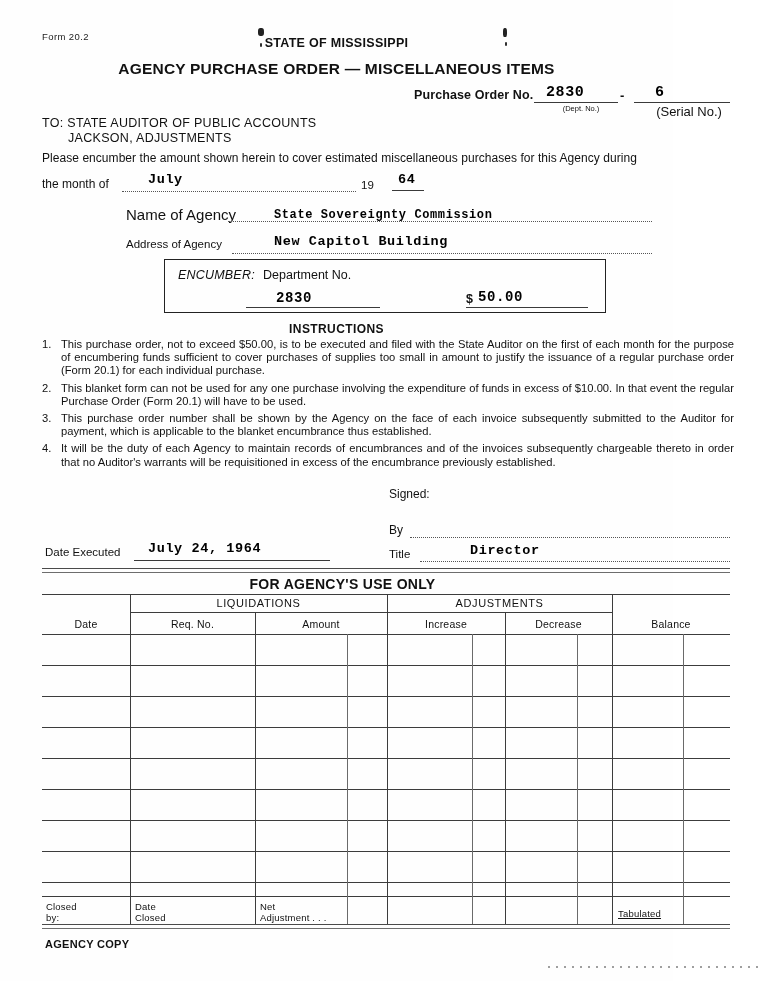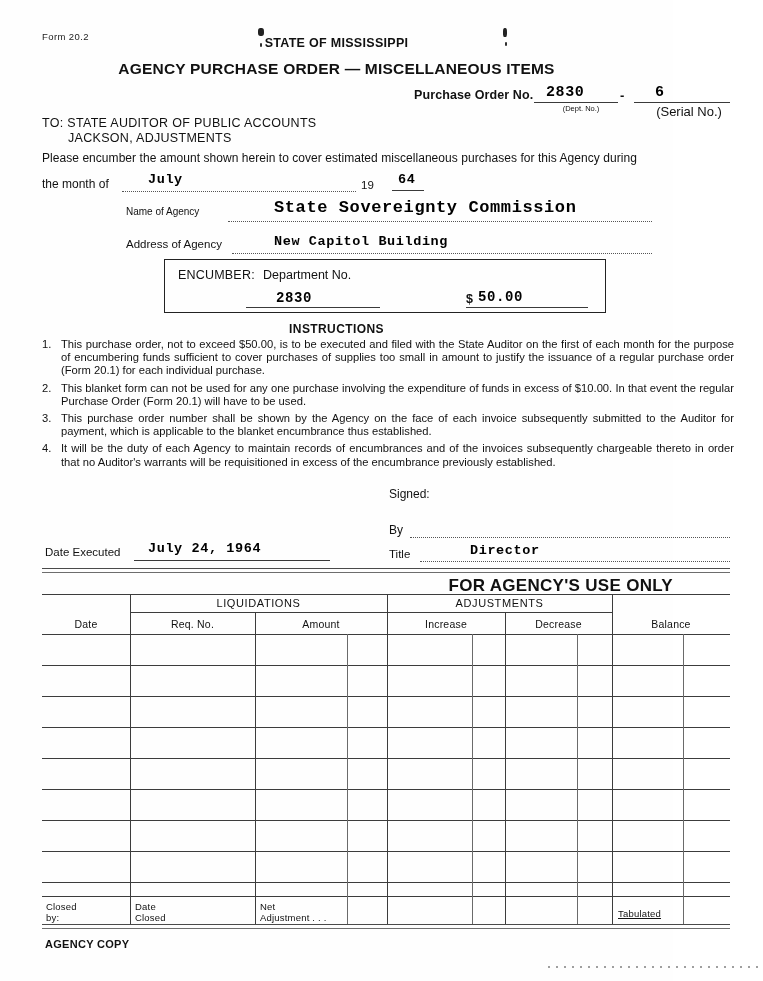--- a/index.html
+++ b/index.html
@@ -40,49 +40,49 @@
   #lbl-serial{left:648px;top:104px;font-size:13px;width:82px;text-align:center;}
 
   #to-block{left:42px;top:116px;font-size:12.5px;line-height:15px;letter-spacing:.3px;}
 
   #encumber-para{left:42px;top:151px;width:680px;font-size:12px;letter-spacing:.05px;}
   #month-row{left:42px;top:177px;font-size:12px;}
   #month-val{left:148px;top:172px;font-size:13.5px;}
   #yr-19{left:361px;top:179px;font-size:11.5px;}
   #yr-val{left:398px;top:172px;font-size:13.5px;}
 
-  #lbl-name{left:126px;top:206px;font-size:10px;}
-  #val-name{left:274px;top:198px;font-size:17px;}
+  #lbl-name{left:126px;top:206px;font-size:15px;}
+  #val-name{left:274px;top:208px;font-size:12px;}
   #lbl-addr{left:126px;top:238px;font-size:11.5px;}
   #val-addr{left:274px;top:234px;font-size:13.5px;}
 
   
   #enc-box{left:164px;top:259px;width:440px;height:52px;border:1.6px solid #222;}
-  #enc-lbl{left:178px;top:268px;font-size:12.5px;letter-spacing:.2px;}
+  #enc-lbl{left:178px;top:268px;font-size:12.5px;letter-spacing:.2px;font-style:italic;}
   #enc-dept{left:263px;top:268px;font-size:12.5px;}
   #enc-deptno{left:276px;top:290px;font-size:14px;}
   #enc-dollar{left:466px;top:292px;font-size:12.5px;font-weight:bold;}
   #enc-amt{left:478px;top:289px;font-size:14px;}
 
   
   #instr-title{left:0;right:0;top:322px;font-size:12px;letter-spacing:.4px;}
   #instr-list{left:42px;top:338px;width:692px;font-size:11.2px;line-height:13.2px;}
   .ins{position:relative;padding-left:19px;margin-bottom:4px;text-align:justify;}
   .ins .num{position:absolute;left:0;top:0;}
 
   
   #sig-signed{left:389px;top:487px;font-size:12px;}
   #sig-by{left:389px;top:523px;font-size:12px;}
   #lbl-date-exec{left:45px;top:546px;font-size:11.5px;}
   #val-date-exec{left:148px;top:541px;font-size:13.5px;}
   #lbl-title{left:389px;top:548px;font-size:11.5px;}
   #val-title{left:470px;top:543px;font-size:13.5px;}
 
   
-  #agency-hdr{left:12px;right:0;top:576px;font-size:17px;letter-spacing:.3px;text-align:right;}
+  #agency-hdr{left:12px;right:0;top:576px;font-size:14px;letter-spacing:.3px;}
   #tbl{left:42px;top:594px;width:688px;height:330px;}
   .vline{position:absolute;border-left:1px solid #3c3c3c;}
   .vline.thin{border-left:1px solid #6a6a6a;}
   .hline{position:absolute;border-top:1px solid #3c3c3c;left:0;right:0;}
 
   .colhdr{position:absolute;font-size:10.5px;text-align:center;letter-spacing:.2px;}
   .grphdr{position:absolute;font-size:11px;text-align:center;letter-spacing:.6px;}
 
   .footcell{position:absolute;font-size:9.5px;line-height:11px;letter-spacing:.2px;}
 

